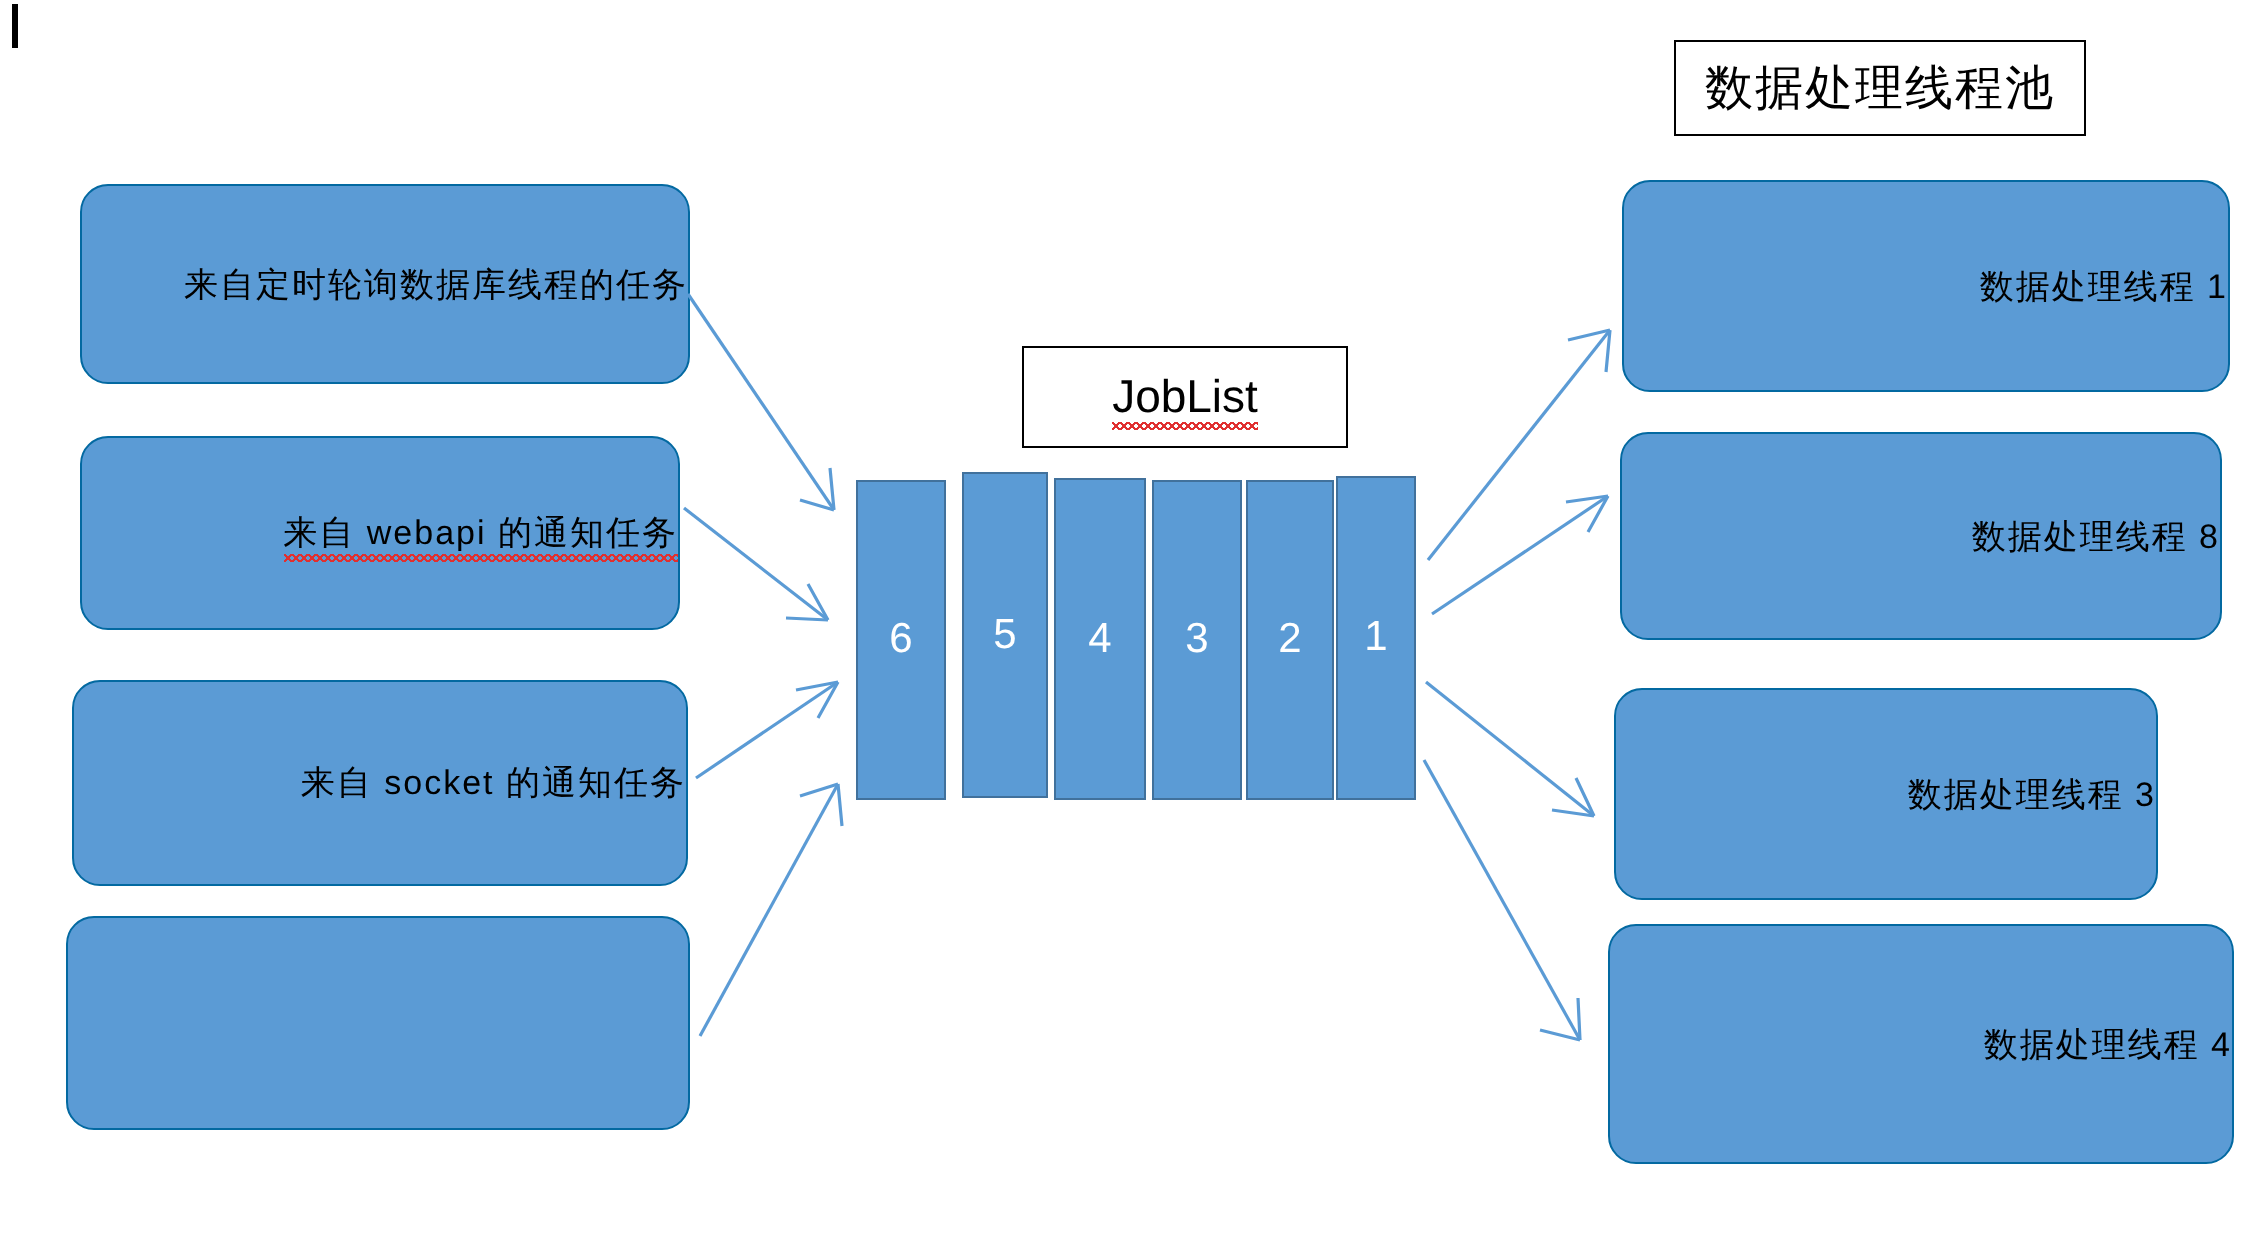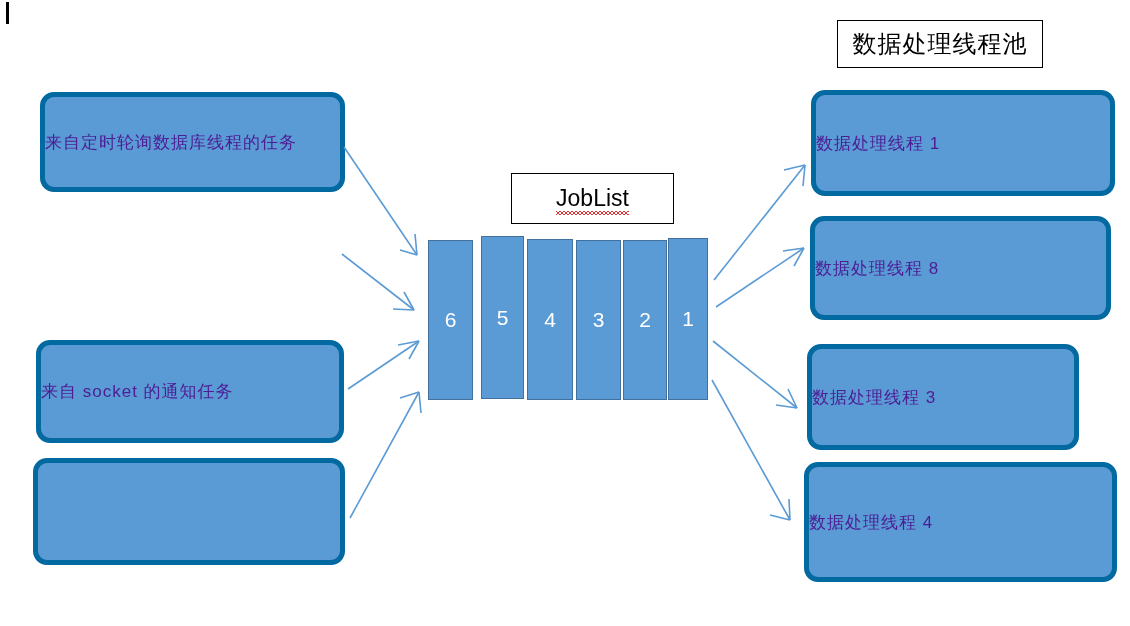--- a/index.html
+++ b/index.html
@@ -56,27 +56,27 @@
     background-image:
       linear-gradient(45deg, transparent 40%, #e03030 40%, #e03030 60%, transparent 60%),
       linear-gradient(-45deg, transparent 40%, #e03030 40%, #e03030 60%, transparent 60%);
     background-size: 4px 4px;
     background-repeat: repeat-x;
   }
   
   .rbox {
     position: absolute;
     background: #5b9bd5;
-    border: 5px solid #0369a1;
+    border: 1px solid #0369a1;
     border-radius: 14px;
     box-sizing: border-box;
     display: flex;
     align-items: center;
-    justify-content: flex-start;
-    color: #4c1d95;
+    justify-content: flex-end;
+    color: #000000;
     font-size: 17px;
     letter-spacing: 1px;
     text-align: center;
   }
   .rbox .lbl {
     position: relative;
     display: inline-block;
   }
   
   .qbar {
@@ -109,20 +109,23 @@
 
 <div id="canvas">
 
   <div class="caret"></div>
 
 
   <div class="rbox" style="left:40px; top:92px; width:305px; height:100px;">
     <span class="lbl">来自定时轮询数据库线程的任务</span>
   </div>
 
+  <div class="rbox" style="left:40px; top:218px; width:300px; height:97px;">
+    <span class="lbl squig">来自 webapi 的通知任务</span>
+  </div>
 
   <div class="rbox" style="left:36px; top:340px; width:308px; height:103px;">
     <span class="lbl">来自 socket 的通知任务</span>
   </div>
 
   <div class="rbox" style="left:33px; top:458px; width:312px; height:107px;">
     <span class="lbl"></span>
   </div>
 
   <div class="title-box latin" style="left:481px; top:173px; width:163px; height:51px;">

